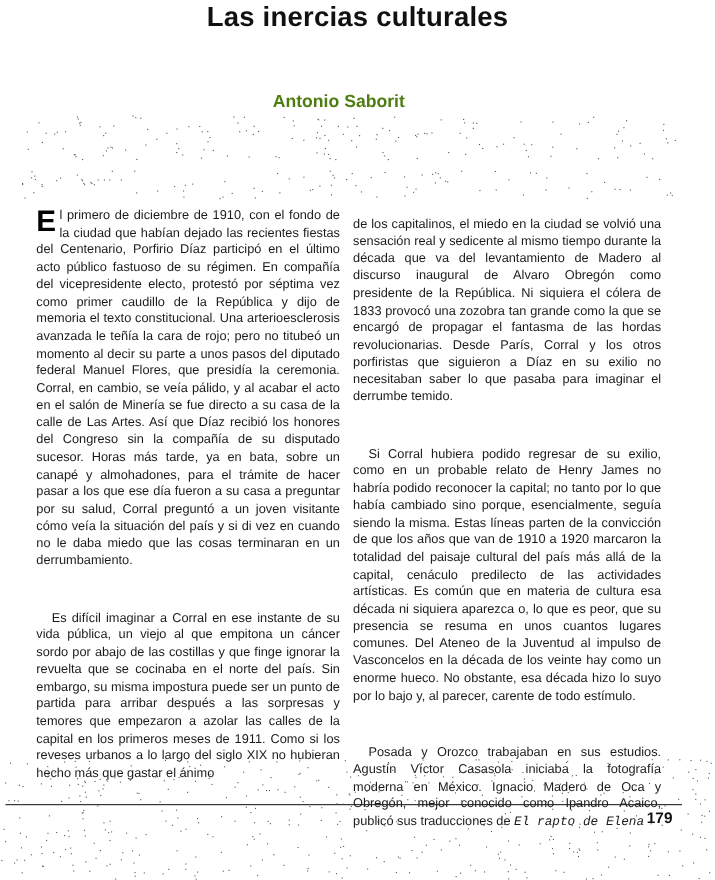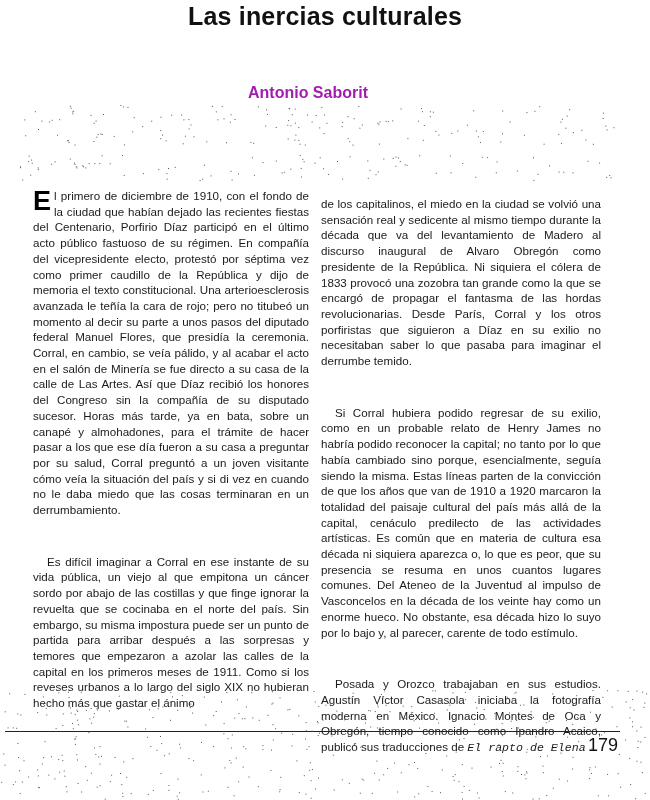--- a/index.html
+++ b/index.html
@@ -1,44 +1,44 @@
 <!DOCTYPE html>
 <html><head>
 <meta charset="utf-8">
 <style>
   html, body { margin:0; padding:0; background:#ffffff; }
   body { width:650px; height:800px; position:relative; overflow:hidden; color:#111; font-family:"Liberation Sans", sans-serif; }
   .title { position:absolute; top:2px; left:0; width:650px; text-align:center; font-size:25px; font-weight:bold; letter-spacing:0.2px; color:#111; }
-  .author { position:absolute; top:84px; left:0; width:612px; text-align:center; font-size:16px; font-weight:bold; color:#a21caf; padding-left:4px; box-sizing:border-box; }
+  .author { position:absolute; top:84px; left:0; width:612px; text-align:center; font-size:16px; font-weight:bold; color:#4d7c0f; padding-left:4px; box-sizing:border-box; }
   .col { position:absolute; top:188px; font-size:11.6px; line-height:15.7px; text-align:justify; color:#1a1a1a; }
   .col-left { left:33px; width:276px; }
   .col-right { left:321px; width:280px; top:196px; }
   .col p { margin:0; }
   .col p.indent { text-indent:14px;margin-top:36px; }
   .dropcap { float:left; font-size:27px; line-height:24px; font-weight:bold; margin:1px 3px 0 0; color:#000; }
   .rule { position:absolute; left:5px; top:731px; width:615px; height:0; border-top:1.5px solid #222; }
-  .pagenum { position:absolute; left:588px; top:735px; font-size:18px; font-weight:normal; color:#111; }
+  .pagenum { position:absolute; left:588px; top:735px; font-size:14px; font-weight:bold; color:#111; }
   .noise { position:absolute; left:0; top:0; width:650px; height:800px; pointer-events:none; }
   em { font-style:italic;font-family:Liberation Mono, monospace; }
 </style>
 </head>
 <body>
 
 <div class="title">Las inercias culturales</div>
 <div class="author">Antonio Saborit</div>
 
 <div class="col col-left">
   <p><span class="dropcap">E</span><span>l primero de diciembre de 1910, con el fondo de la ciudad que habían dejado las recientes fiestas del Centenario, Porfirio Díaz participó en el último acto público fastuoso de su régimen. En compañía del vicepresidente electo, protestó por séptima vez como primer caudillo de la República y dijo de memoria el texto constitucional. Una arterioesclerosis avanzada le teñía la cara de rojo; pero no titubeó un momento al decir su parte a unos pasos del diputado federal Manuel Flores, que presidía la ceremonia. Corral, en cambio, se veía pálido, y al acabar el acto en el salón de Minería se fue directo a su casa de la calle de Las Artes. Así que Díaz recibió los honores del Congreso sin la compañía de su disputado sucesor. Horas más tarde, ya en bata, sobre un canapé y almohadones, para el trámite de hacer pasar a los que ese día fueron a su casa a preguntar por su salud, Corral preguntó a un joven visitante cómo veía la situación del país y si di vez en cuando no le daba miedo que las cosas terminaran en un derrumbamiento.</span></p>
   <p class="indent">Es difícil imaginar a Corral en ese instante de su vida pública, un viejo al que empitona un cáncer sordo por abajo de las costillas y que finge ignorar la revuelta que se cocinaba en el norte del país. Sin embargo, su misma impostura puede ser un punto de partida para arribar después a las sorpresas y temores que empezaron a azolar las calles de la capital en los primeros meses de 1911. Como si los reveses urbanos a lo largo del siglo XIX no hubieran hecho más que gastar el ánimo</p>
 </div>
 
 <div class="col col-right">
   <p>de los capitalinos, el miedo en la ciudad se volvió una sensación real y sedicente al mismo tiempo durante la década que va del levantamiento de Madero al discurso inaugural de Alvaro Obregón como presidente de la República. Ni siquiera el cólera de 1833 provocó una zozobra tan grande como la que se encargó de propagar el fantasma de las hordas revolucionarias. Desde París, Corral y los otros porfiristas que siguieron a Díaz en su exilio no necesitaban saber lo que pasaba para imaginar el derrumbe temido.</p>
   <p class="indent">Si Corral hubiera podido regresar de su exilio, como en un probable relato de Henry James no habría podido reconocer la capital; no tanto por lo que había cambiado sino porque, esencialmente, seguía siendo la misma. Estas líneas parten de la convicción de que los años que van de 1910 a 1920 marcaron la totalidad del paisaje cultural del país más allá de la capital, cenáculo predilecto de las actividades artísticas. Es común que en materia de cultura esa década ni siquiera aparezca o, lo que es peor, que su presencia se resuma en unos cuantos lugares comunes. Del Ateneo de la Juventud al impulso de Vasconcelos en la década de los veinte hay como un enorme hueco. No obstante, esa década hizo lo suyo por lo bajo y, al parecer, carente de todo estímulo.</p>
-  <p class="indent"><span>Posada y Orozco trabajaban en sus estudios. Agustín Víctor Casasola iniciaba la fotografía moderna en México. Ignacio Montes de Oca y Obregón, tiempo conocido como Ipandro Acaico, publicó sus traducciones de</span> <em>El rapto de Elena</em></p>
+  <p class="indent"><span>Posada y Orozco trabajaban en sus estudios. Agustín Víctor Casasola iniciaba la fotografía moderna en México. Ignacio Madero de Oca y Obregón, mejor conocido como Ipandro Acaico, publicó sus traducciones de</span> <em>El rapto de Elena</em></p>
 </div>
 
 <div class="rule"></div>
 <div class="pagenum">179</div>
 
 <svg class="noise" width="650" height="800">
     <rect x="319.2" y="127.4" width="1" height="1" fill="#555"></rect>
     <rect x="90.4" y="114.8" width="1" height="1" fill="#555"></rect>
     <rect x="290.4" y="125.3" width="1" height="1" fill="#555"></rect>
     <rect x="67.9" y="140.2" width="1" height="1" fill="#555"></rect>

